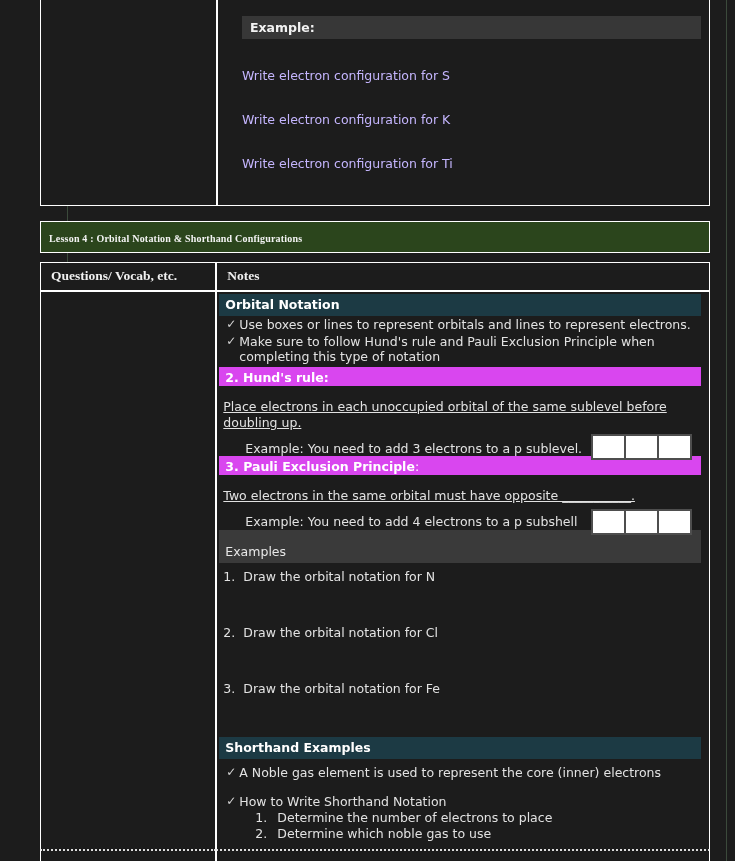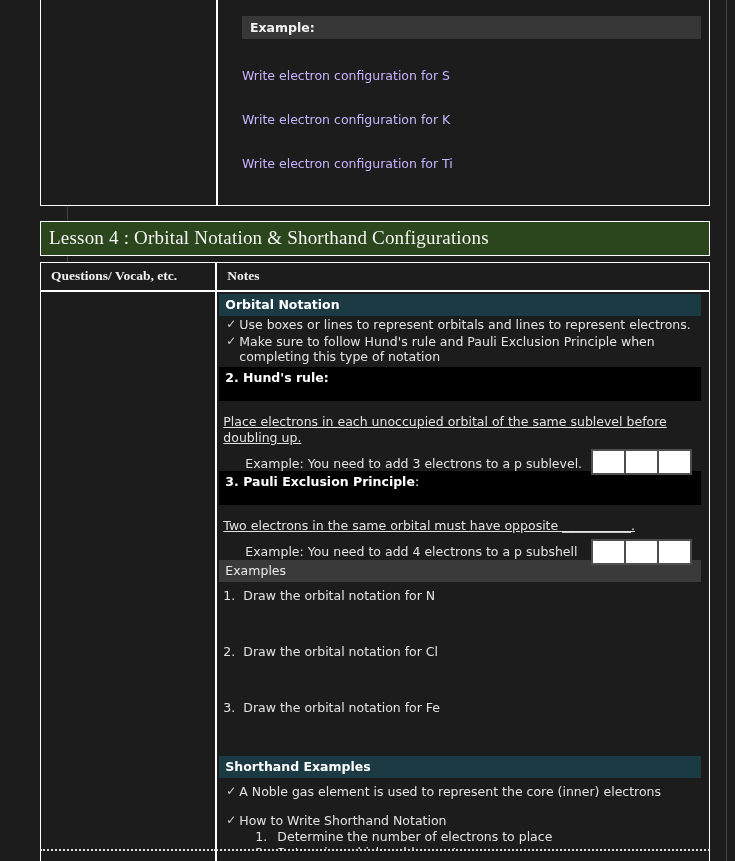--- a/index.html
+++ b/index.html
@@ -80,22 +80,22 @@
     left: 40px; top: 221px;
     width: 670px;
     border: 1px solid #ffffff;
   }
   .lesson-bar {
     background: #2b451c;
     padding: 5px 8px 6px 8px;
   }
   .lesson-title {
     font-family: "Liberation Serif", "DejaVu Serif", serif;
-    font-weight: normal;
-    font-size: 19px;
+    font-weight: bold;
+    font-size: 10px;
     color: #f4f4f4;
     letter-spacing: .2px;
   }
 
   
   .main-table {
     position: absolute;
     left: 40px; top: 262px;
     width: 670px;
   }
@@ -124,37 +124,37 @@
     background: #1c3a44;
     color: #ffffff;
     font-weight: bold;
     font-size: 12.5px;
     padding: 3px 0 4px 6px;
     margin: 2px 8px 0 2px;
   }
   .sec-bar.first { margin-top: 2px; }
 
   .sub-bar {
-    background: #000000;
+    background: #d946ef;
     color: #ffffff;
     font-weight: bold;
     font-size: 12.5px;
-    padding: 3px 0 16px 6px;
+    padding: 3px 0 1px 6px;
     margin: 0 8px 0 2px;
   }
   .sub-bar .num {
     font-weight: bold;
   }
   .sub-bar .plain { font-weight: normal; }
 
   .gray-bar {
     background: #3a3a3a;
     color: #e8e8e8;
     font-size: 12.5px;
-    padding: 3px 0 4px 6px;
+    padding: 14px 0 4px 6px;
     margin: 0 8px 0 2px;
   }
 
   
   .check-list { padding: 1px 8px 2px 6px; }
   .check-row {
     display: flex;
     align-items: flex-start;
     font-size: 12.5px;
     line-height: 1.22;

